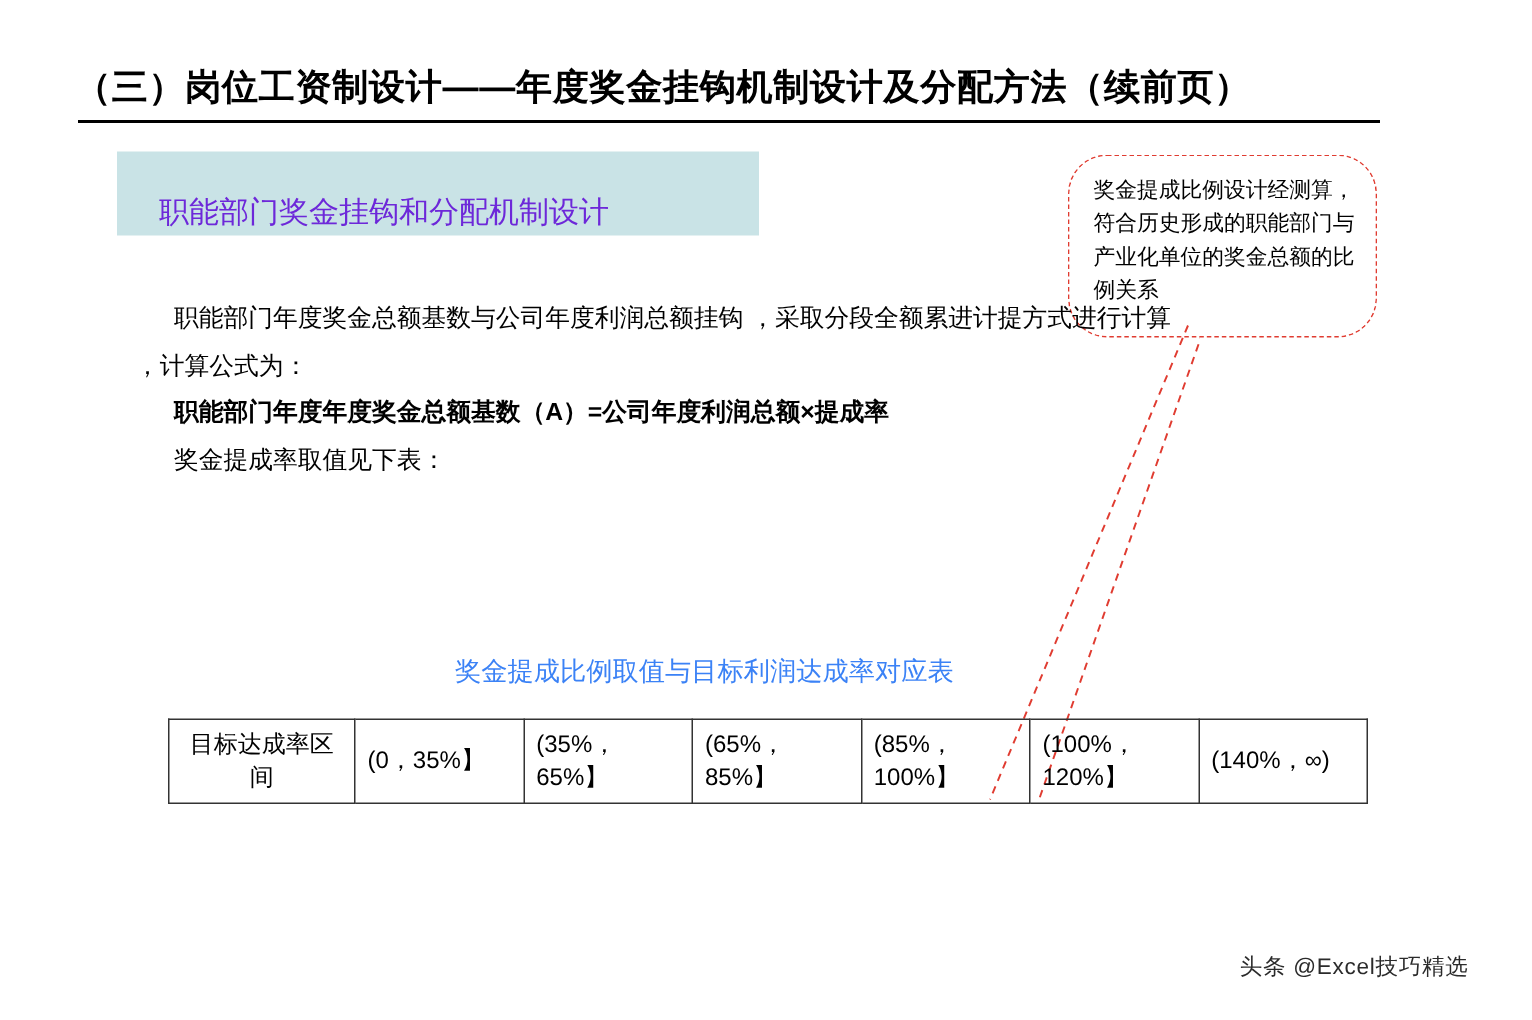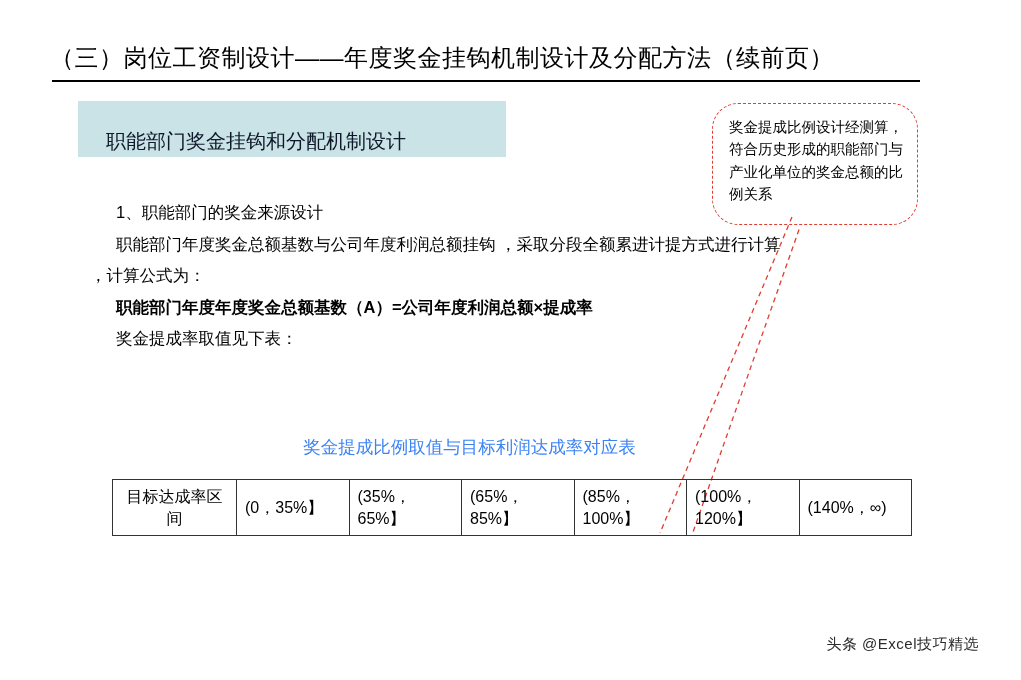--- a/index.html
+++ b/index.html
@@ -23,21 +23,21 @@
     height: 680px;
   }
 
   
   .title {
     position: absolute;
     left: 50px;
     top: 42px;
     width: 920px;
     font-size: 24px;
-    font-weight: normal;
+    font-weight: bold;
     letter-spacing: 0.5px;
     white-space: nowrap;
   }
   .title-underline {
     position: absolute;
     left: 52px;
     top: 80px;
     width: 868px;
     height: 2px;
     background: #000000;
@@ -50,21 +50,21 @@
     top: 101px;
     width: 428px;
     height: 56px;
     background: #c9e3e6;
     display: flex;
     align-items: center;
   }
   .banner-text {
     font-size: 20px;
     margin-left: 28px;
-    color: #0f172a;
+    color: #6d28d9;
     margin-top: 24px;
   }
 
   
   .callout {
     position: absolute;
     left: 712px;
     top: 103px;
     width: 206px;
     height: 122px;
@@ -176,21 +176,20 @@
   <div class="callout">
     <div class="callout-text">奖金提成比例设计经测算，符合历史形成的职能部门与产业化单位的奖金总额的比例关系</div>
   </div>
 
   <svg class="callout-tail" viewBox="0 0 180 330" width="180" height="330">
     <path d="M172 2 L40 318" stroke="#e03c31" stroke-width="1.3" fill="none" stroke-dasharray="5,4"></path>
     <path d="M182 6 L72 320" stroke="#e03c31" stroke-width="1.3" fill="none" stroke-dasharray="5,4"></path>
   </svg>
 
   <div class="body-block">
-    <p class="p l1">1、职能部门的奖金来源设计</p>
     <p class="p l1">职能部门年度奖金总额基数与公司年度利润总额挂钩 ，采取分段全额累进计提方式进行计算</p>
     <p class="p flush">，计算公式为：</p>
     <p class="p bold">职能部门年度年度奖金总额基数（A）=公司年度利润总额×提成率</p>
     <p class="p l1">奖金提成率取值见下表：</p>
   </div>
 
   <div class="table-caption">奖金提成比例取值与目标利润达成率对应表</div>
 
   <div class="table-wrap">
     <table class="data">

